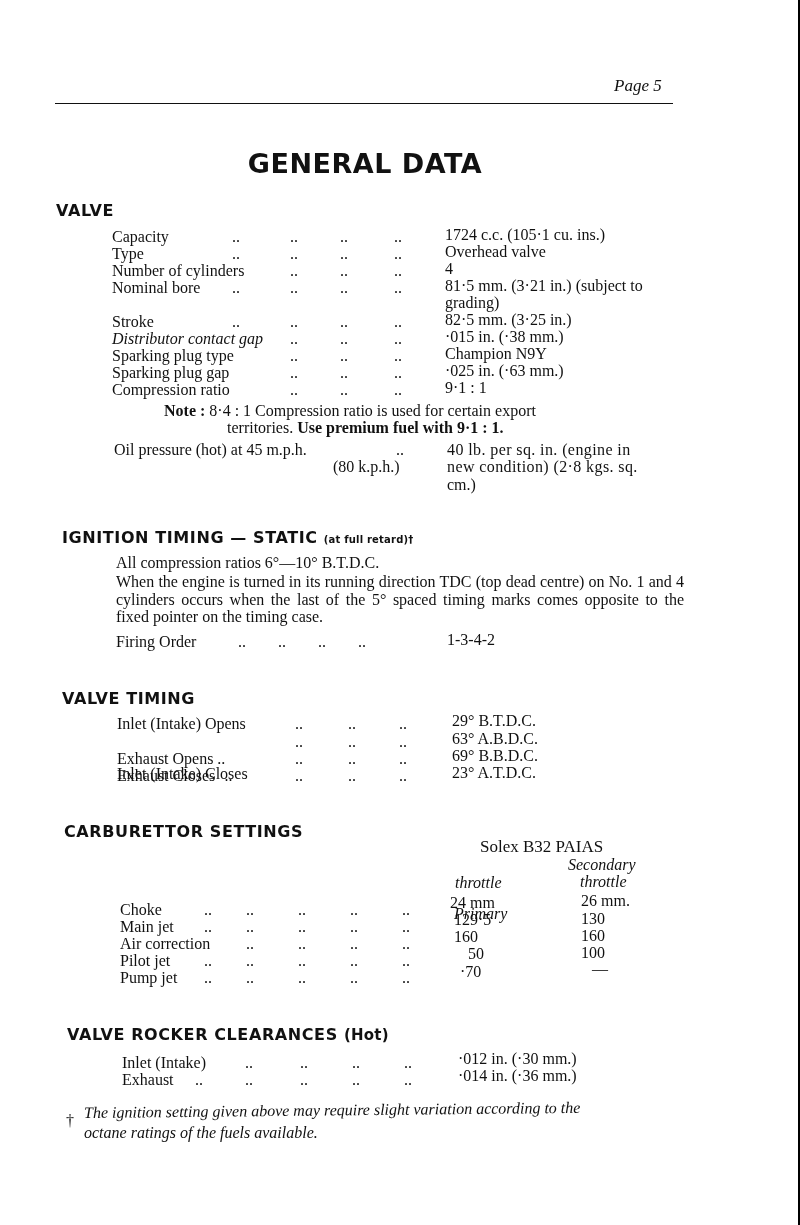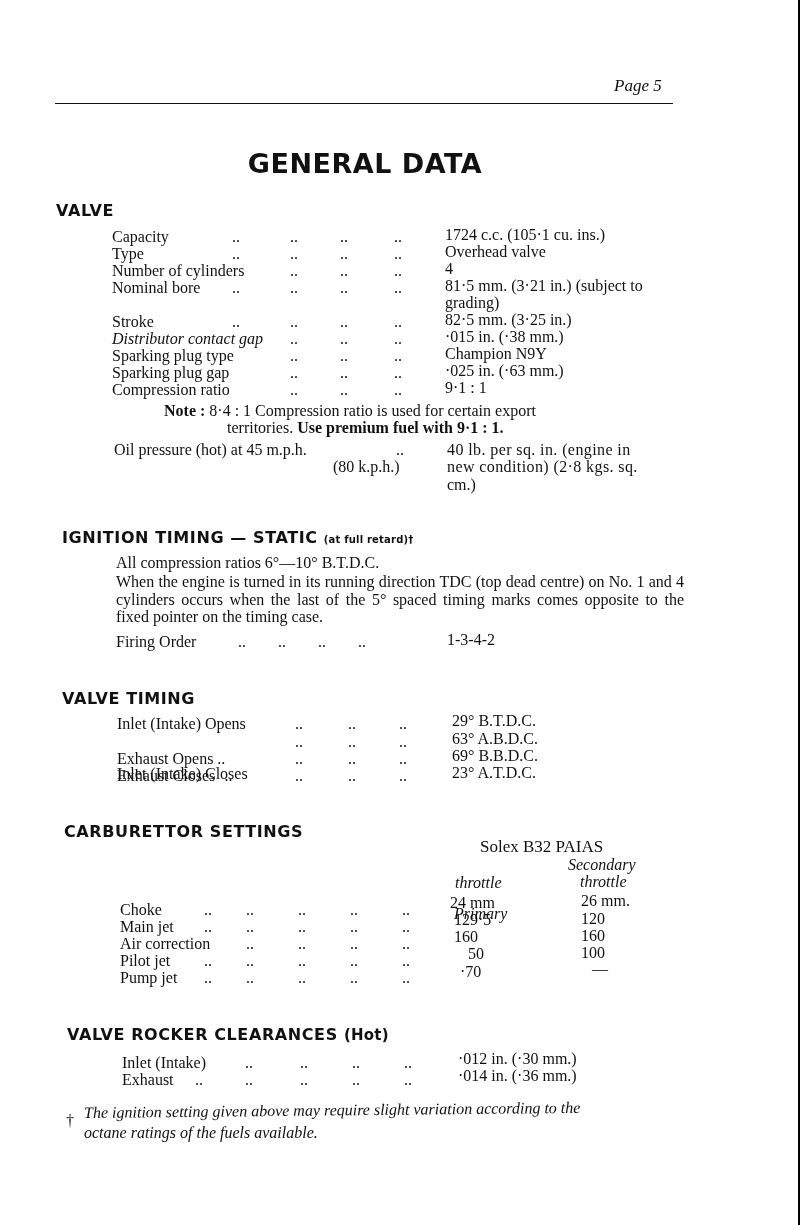--- a/index.html
+++ b/index.html
@@ -152,21 +152,21 @@
     <div class="row" style="left:402px; top:901px;">..</div>
     <div class="row" style="left:450px; top:894px;">24 mm</div>
     <div class="row" style="left:581px; top:892px;">26 mm.</div>
     <div class="row" style="left:120px; top:918px;">Main jet</div>
     <div class="row" style="left:204px; top:918px;">..</div>
     <div class="row" style="left:246px; top:918px;">..</div>
     <div class="row" style="left:298px; top:918px;">..</div>
     <div class="row" style="left:350px; top:918px;">..</div>
     <div class="row" style="left:402px; top:918px;">..</div>
     <div class="row" style="left:454px; top:911px;">129·5</div>
-    <div class="row" style="left:581px; top:910px;">120</div>
+    <div class="row" style="left:581px; top:910px;">130</div>
     <div class="row" style="left:120px; top:935px;">Air correction</div>
     <div class="row" style="left:246px; top:935px;">..</div>
     <div class="row" style="left:298px; top:935px;">..</div>
     <div class="row" style="left:350px; top:935px;">..</div>
     <div class="row" style="left:402px; top:935px;">..</div>
     <div class="row" style="left:454px; top:928px;">160</div>
     <div class="row" style="left:581px; top:927px;">160</div>
     <div class="row" style="left:120px; top:952px;">Pilot jet</div>
     <div class="row" style="left:204px; top:952px;">..</div>
     <div class="row" style="left:246px; top:952px;">..</div>

